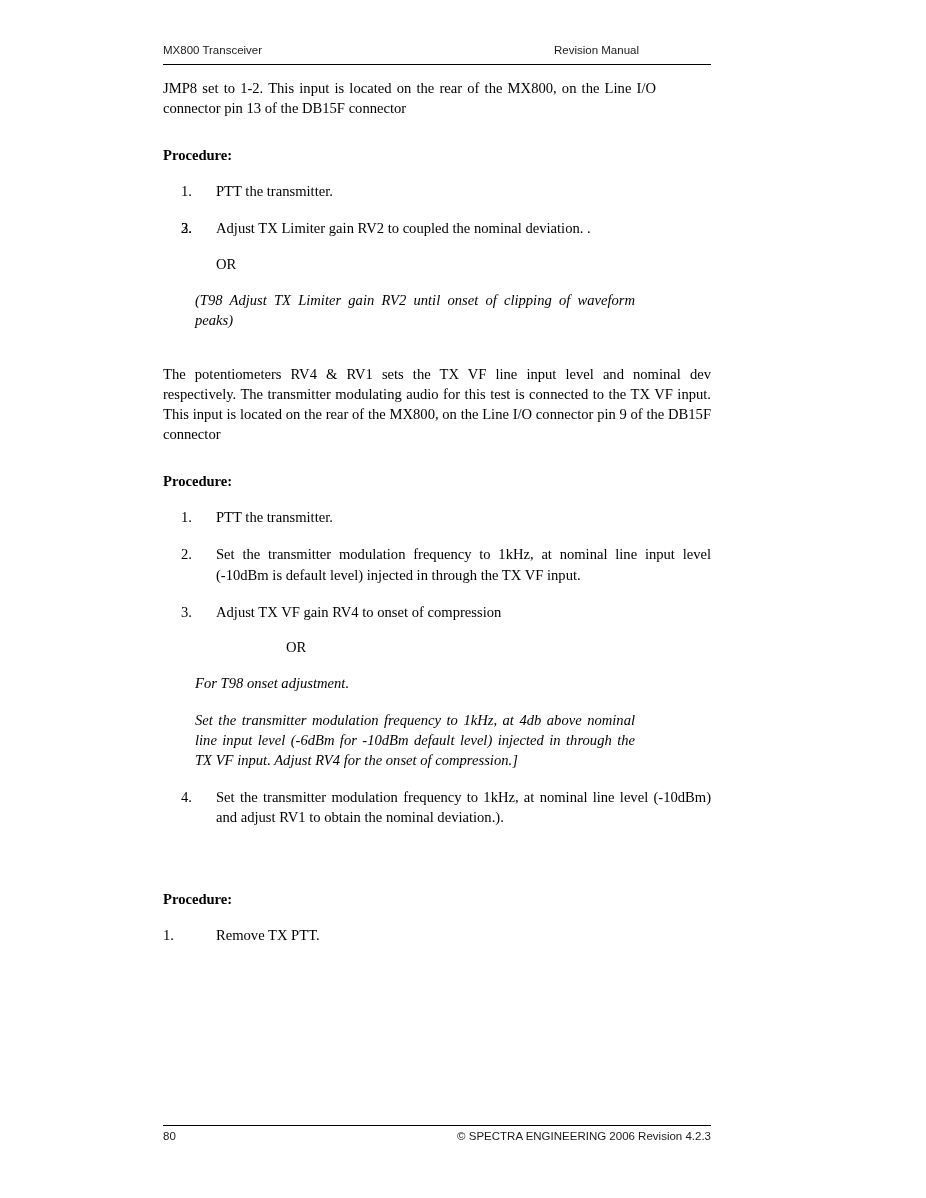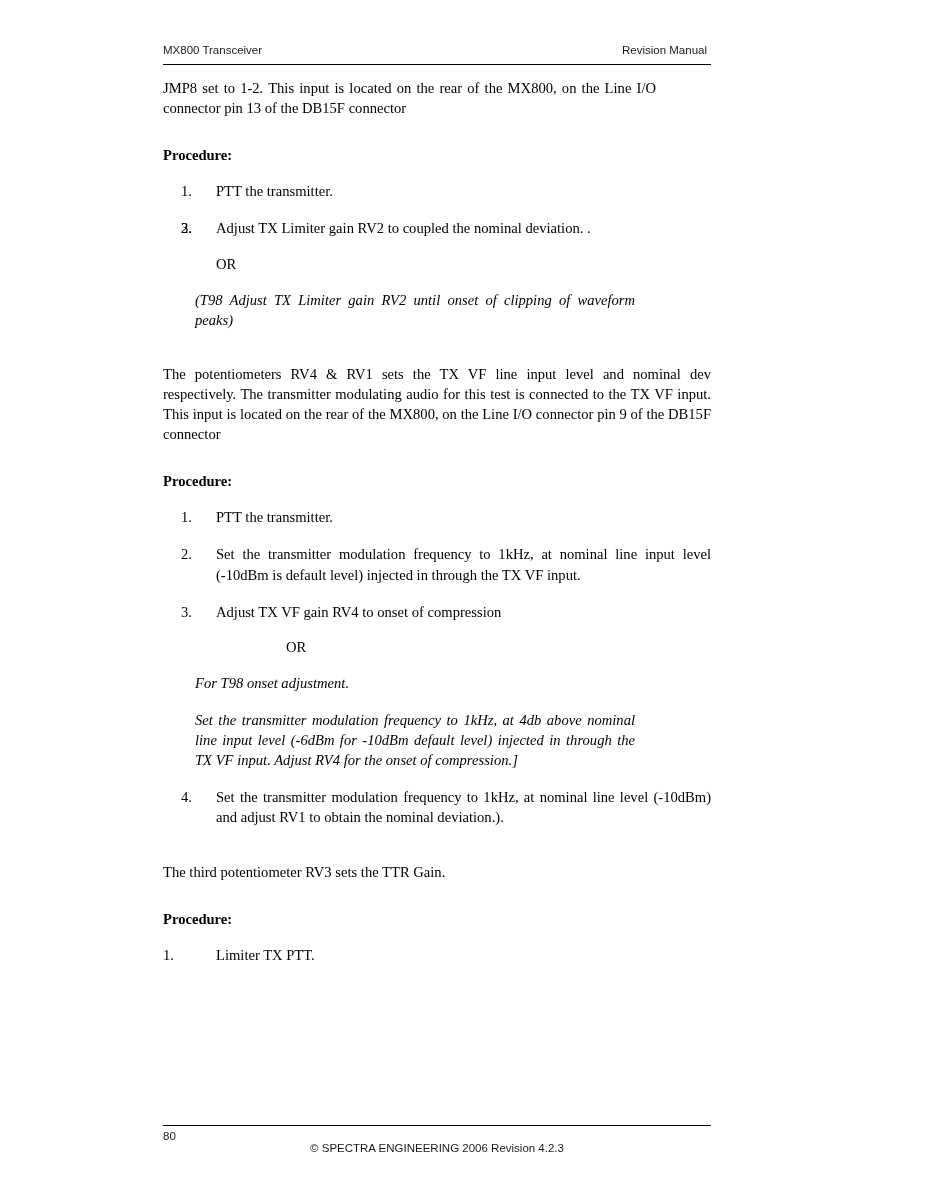--- a/index.html
+++ b/index.html
@@ -18,21 +18,21 @@
     width: 926px;
     height: 1198px;
     box-sizing: border-box;
     background: #ffffff;
   }
   
   .header {
     position: absolute;
     top: 44px;
     left: 163px;
-    width: 544px;
+    width: 476px;
     display: flex;
     justify-content: space-between;
     align-items: baseline;
     font-family: "Liberation Sans", sans-serif;
     font-size: 11.5px;
     color: #1a1a1a;
   }
   .header-rule {
     position: absolute;
     top: 64px;
@@ -62,22 +62,21 @@
   .footer .page-num {
     position: absolute;
     left: 0;
     top: 0;
   }
   .footer .copyright {
     position: absolute;
     left: 0;
     top: 0;
     width: 548px;
-    text-align: center;
-    margin-top: 12px;
+    text-align: right;
   }
   
   .content {
     position: absolute;
     top: 78px;
     left: 163px;
     width: 548px;
   }
   p.para {
     margin: 0 0 0 0;
@@ -204,28 +203,27 @@
 
     <ol class="steps">
       <li>
         <span class="num">4.</span>
         <span>Set the transmitter modulation frequency to 1kHz, at nominal line level (-10dBm) and adjust RV1 to obtain the nominal deviation.).</span>
       </li>
     </ol>
 
     <div class="gap-lg"></div>
 
-    <p class="para body-para">The third potentiometer RV3 sets the TTR Gain.</p>
 
     <div class="heading">Procedure:</div>
 
     <ol class="steps">
       <li style="padding-left:53px;">
         <span class="num" style="left:0;">1.</span>
-        <span>Limiter TX PTT.</span>
+        <span>Remove TX PTT.</span>
       </li>
     </ol>
 
   </div>
 
   <div class="footer-rule"></div>
   <div class="footer">
     <span class="page-num">80</span>
     <span class="copyright">© SPECTRA ENGINEERING 2006 Revision 4.2.3</span>
   </div>

